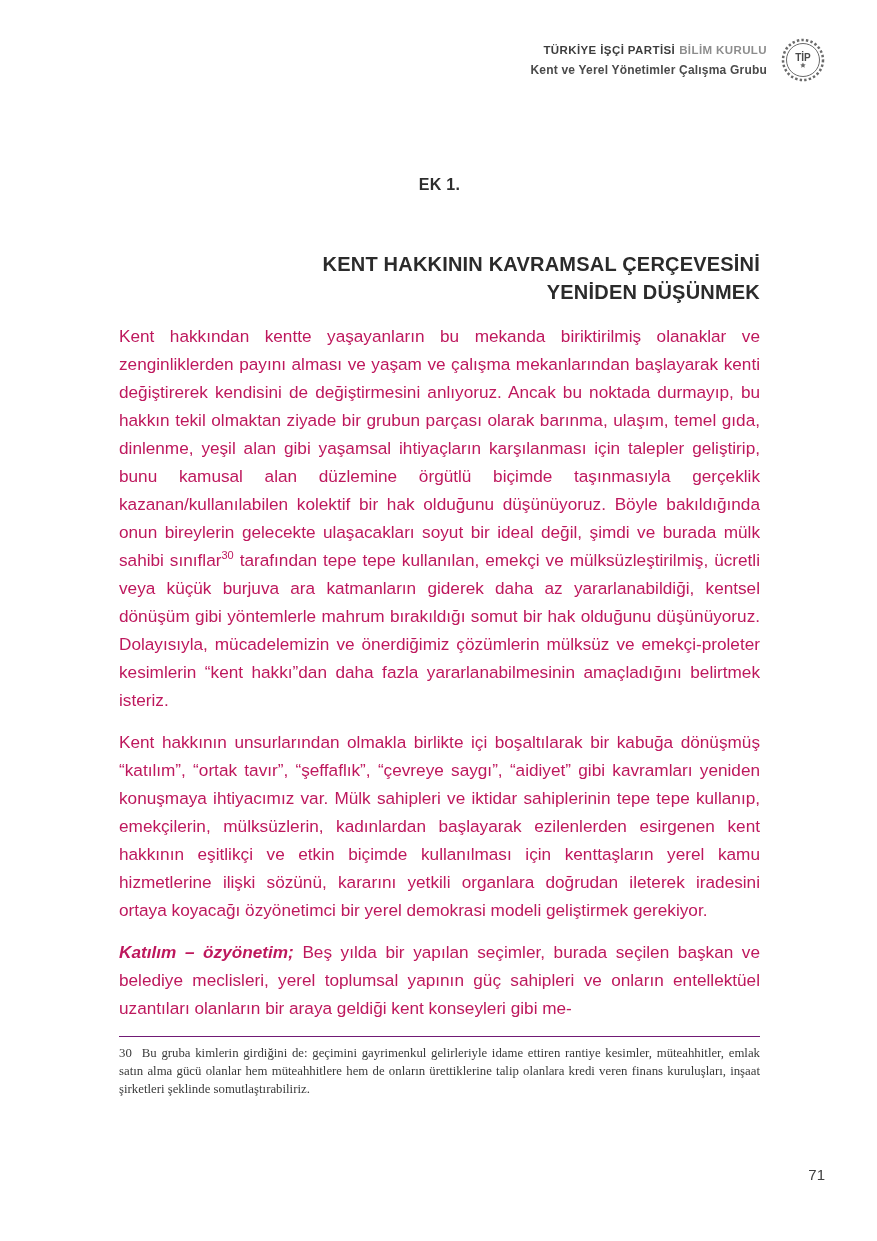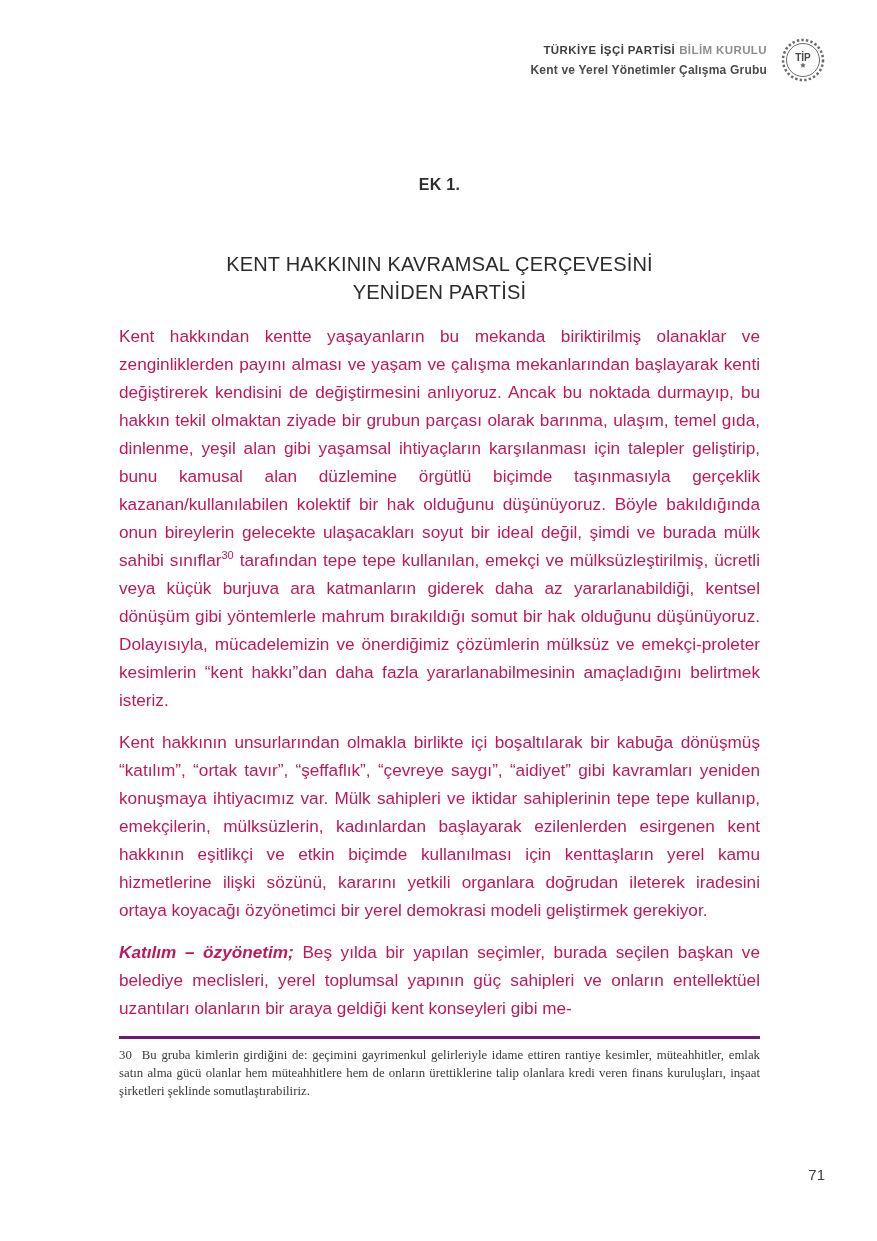--- a/index.html
+++ b/index.html
@@ -66,23 +66,23 @@
   }
   .doc-title {
     text-align: center;
     font-size: 16px;
     font-weight: 700;
     letter-spacing: 0.3px;
     color: #2e2e2e;
   }
   .doc-heading {
     margin-top: 56px;
-    text-align: center;
+    text-align: right;
     font-size: 20px;
-    font-weight: 400;
+    font-weight: 700;
     line-height: 28px;
     letter-spacing: 0.2px;
     color: #2b2b2b;
   }
   .body-text {
     margin-top: 16px;
   }
   .body-text p {
     margin: 0 0 14px 0;
     font-size: 17.2px;
@@ -95,21 +95,21 @@
     line-height: 0;
     vertical-align: super;
   }
   .lead-bi {
     font-weight: 700;
     font-style: italic;
   }
   
   .footnote {
     margin-top: 10px;
-    border-top: 3px solid #701a75;
+    border-top: 1px solid #701a75;
     padding-top: 7px;
     font-family: "Liberation Serif", serif;
     font-size: 12.8px;
     line-height: 18px;
     text-align: justify;
     color: #3a3a3a;
   }
   .footnote-marker {
     margin-right: 10px;
   }
@@ -143,21 +143,21 @@
       </svg>
     </div>
   </div>
 
   <div class="content">
 
     <div class="doc-title">EK 1.</div>
 
     <div class="doc-heading">
       <div>KENT HAKKININ KAVRAMSAL ÇERÇEVESİNİ</div>
-      <div>YENİDEN PARTİSİ</div>
+      <div>YENİDEN DÜŞÜNMEK</div>
     </div>
 
     <div class="body-text">
       <p><span>Kent hakkından kentte yaşayanların bu mekanda biriktirilmiş olanaklar ve zenginliklerden payını alması ve yaşam ve çalışma mekanlarından başlayarak kenti değiştirerek kendisini de değiştirmesini anlıyoruz. Ancak bu noktada durmayıp, bu hakkın tekil olmaktan ziyade bir grubun parçası olarak barınma, ulaşım, temel gıda, dinlenme, yeşil alan gibi yaşamsal ihtiyaçların karşılanması için talepler geliştirip, bunu kamusal alan düzlemine örgütlü biçimde taşınmasıyla gerçeklik kazanan/kullanılabilen kolektif bir hak olduğunu düşünüyoruz. Böyle bakıldığında onun bireylerin gelecekte ulaşacakları soyut bir ideal değil, şimdi ve burada mülk sahibi sınıflar</span><sup>30</sup><span> tarafından tepe tepe kullanılan, emekçi ve mülksüzleştirilmiş, ücretli veya küçük burjuva ara katmanların giderek daha az yararlanabildiği, kentsel dönüşüm gibi yöntemlerle mahrum bırakıldığı somut bir hak olduğunu düşünüyoruz. Dolayısıyla, mücadelemizin ve önerdiğimiz çözümlerin mülksüz ve emekçi-proleter kesimlerin “kent hakkı”dan daha fazla yararlanabilmesinin amaçladığını belirtmek isteriz.</span></p>
 
       <p>Kent hakkının unsurlarından olmakla birlikte içi boşaltılarak bir kabuğa dönüşmüş “katılım”, “ortak tavır”, “şeffaflık”, “çevreye saygı”, “aidiyet” gibi kavramları yeniden konuşmaya ihtiyacımız var. Mülk sahipleri ve iktidar sahiplerinin tepe tepe kullanıp, emekçilerin, mülksüzlerin, kadınlardan başlayarak ezilenlerden esirgenen kent hakkının eşitlikçi ve etkin biçimde kullanılması için kenttaşların yerel kamu hizmetlerine ilişki sözünü, kararını yetkili organlara doğrudan ileterek iradesini ortaya koyacağı özyönetimci bir yerel demokrasi modeli geliştirmek gerekiyor.</p>
 
       <p><span class="lead-bi">Katılım – özyönetim;</span><span> Beş yılda bir yapılan seçimler, burada seçilen başkan ve belediye meclisleri, yerel toplumsal yapının güç sahipleri ve onların entellektüel uzantıları olanların bir araya geldiği kent konseyleri gibi me-</span></p>
     </div>
 

